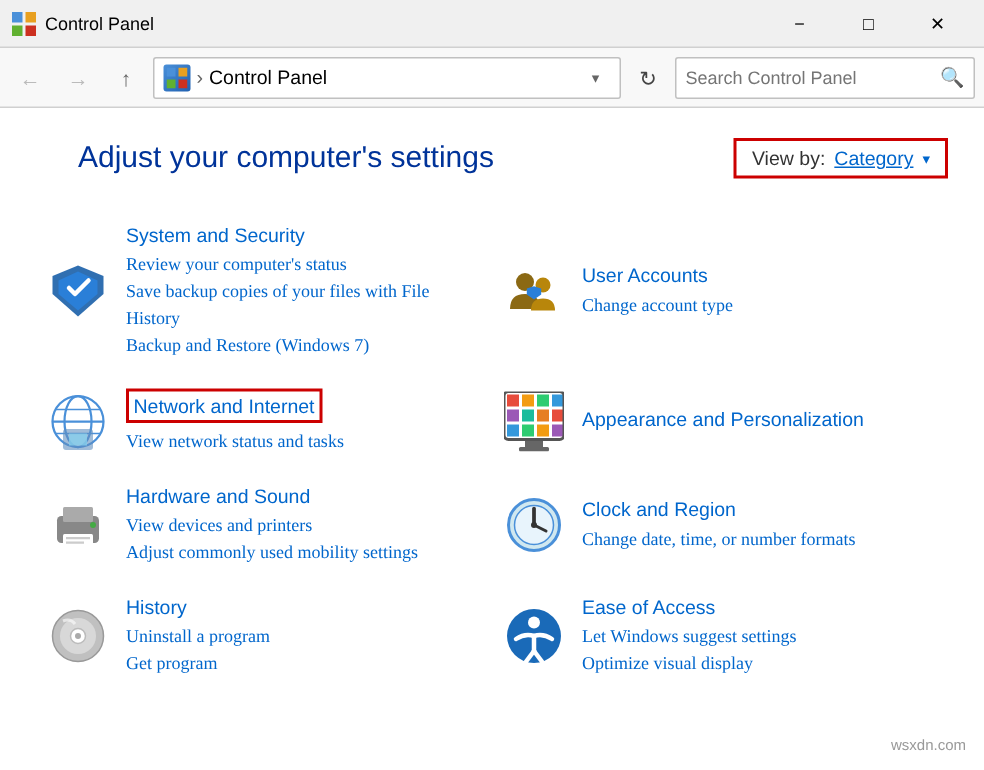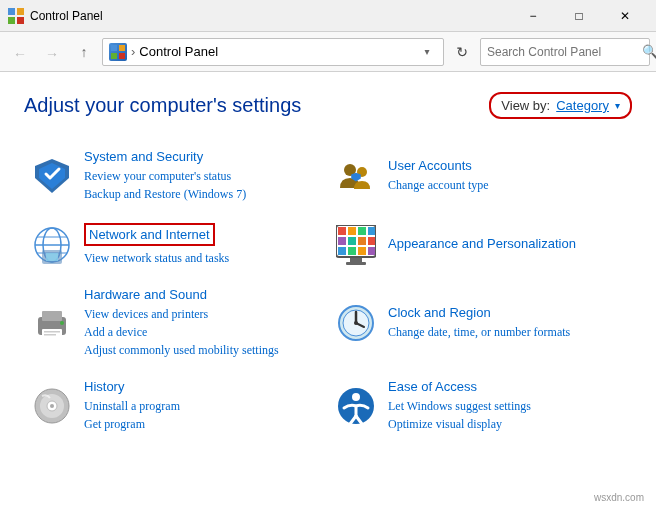--- a/index.html
+++ b/index.html
@@ -126,21 +126,21 @@
       background: transparent;
       cursor: pointer;
       display: flex;
       align-items: center;
       justify-content: center;
       font-size: 14px;
       color: #444;
       border-radius: 2px;
     }
     .search-box {
-      width: 170px;
+      width: 200px;
       height: 28px;
       border: 1px solid #c0c0c0;
       background: #fff;
       display: flex;
       align-items: center;
       padding: 0 6px;
       border-radius: 2px;
     }
     .search-input {
       flex: 1;
@@ -159,33 +159,34 @@
     
     .main-content {
       padding: 20px 24px;
       background: #fff;
     }
     .page-header {
       display: flex;
       align-items: center;
       justify-content: space-between;
       margin-bottom: 20px;
+      margin-left: 28px;
     }
     .page-title {
       font-size: 20px;
       color: #003399;
       font-weight: 300;
     }
     .view-by {
       display: flex;
       align-items: center;
       gap: 6px;
       border: 2px solid #cc0000;
       padding: 4px 10px;
-      border-radius: 12px;
+      border-radius: 0;
     }
     .view-by-label {
       font-size: 13px;
       color: #333;
     }
     .view-by-value {
       font-size: 13px;
       color: #0066cc;
       cursor: pointer;
       text-decoration: underline;
@@ -302,20 +303,21 @@
       <div class="item-icon">
         <svg width="40" height="40" viewBox="0 0 40 40">
           <polygon points="20,3 37,10 37,22 20,37 3,22 3,10" fill="#1a5fa8" opacity="0.9"></polygon>
           <polygon points="20,7 33,13 33,22 20,33 7,22 7,13" fill="#2a7fd8"></polygon>
           <path d="M14,18 L18,22 L27,13" stroke="white" stroke-width="3" fill="none" stroke-linecap="round" stroke-linejoin="round"></path>
         </svg>
       </div>
       <div class="item-text">
         <h3>System and Security</h3>
         <a>Review your computer's status</a>
+        <a>Save backup copies of your files with File History</a>
         <a>Backup and Restore (Windows 7)</a>
       </div>
     </div>
 
     <div class="item-row">
       <div class="item-icon">
         <svg width="40" height="40" viewBox="0 0 40 40">
 
           <circle cx="14" cy="14" r="6" fill="#8b6914"></circle>
           <path d="M4,32 Q4,22 14,22 Q24,22 24,32" fill="#8b6914"></path>
@@ -386,21 +388,20 @@
           <rect x="10" y="8" width="20" height="10" rx="1" fill="#aaa"></rect>
           <rect x="10" y="26" width="20" height="8" rx="1" fill="#fff"></rect>
           <rect x="12" y="28" width="16" height="1.5" fill="#ccc"></rect>
           <rect x="12" y="31" width="12" height="1.5" fill="#ccc"></rect>
           <circle cx="30" cy="20" r="2" fill="#4a4"></circle>
         </svg>
       </div>
       <div class="item-text">
         <h3>Hardware and Sound</h3>
         <a>View devices and printers</a>
-        <a>Add a device</a>
         <a>Adjust commonly used mobility settings</a>
       </div>
     </div>
 
     <div class="item-row">
       <div class="item-icon">
         <svg width="40" height="40" viewBox="0 0 40 40">
           <circle cx="20" cy="20" r="17" fill="#d0e8f0" stroke="#4a90d9" stroke-width="2"></circle>
           <circle cx="20" cy="20" r="13" fill="#e8f4fc" stroke="#4a90d9" stroke-width="1"></circle>
           <line x1="20" y1="20" x2="20" y2="9" stroke="#333" stroke-width="2.5" stroke-linecap="round"></line>

